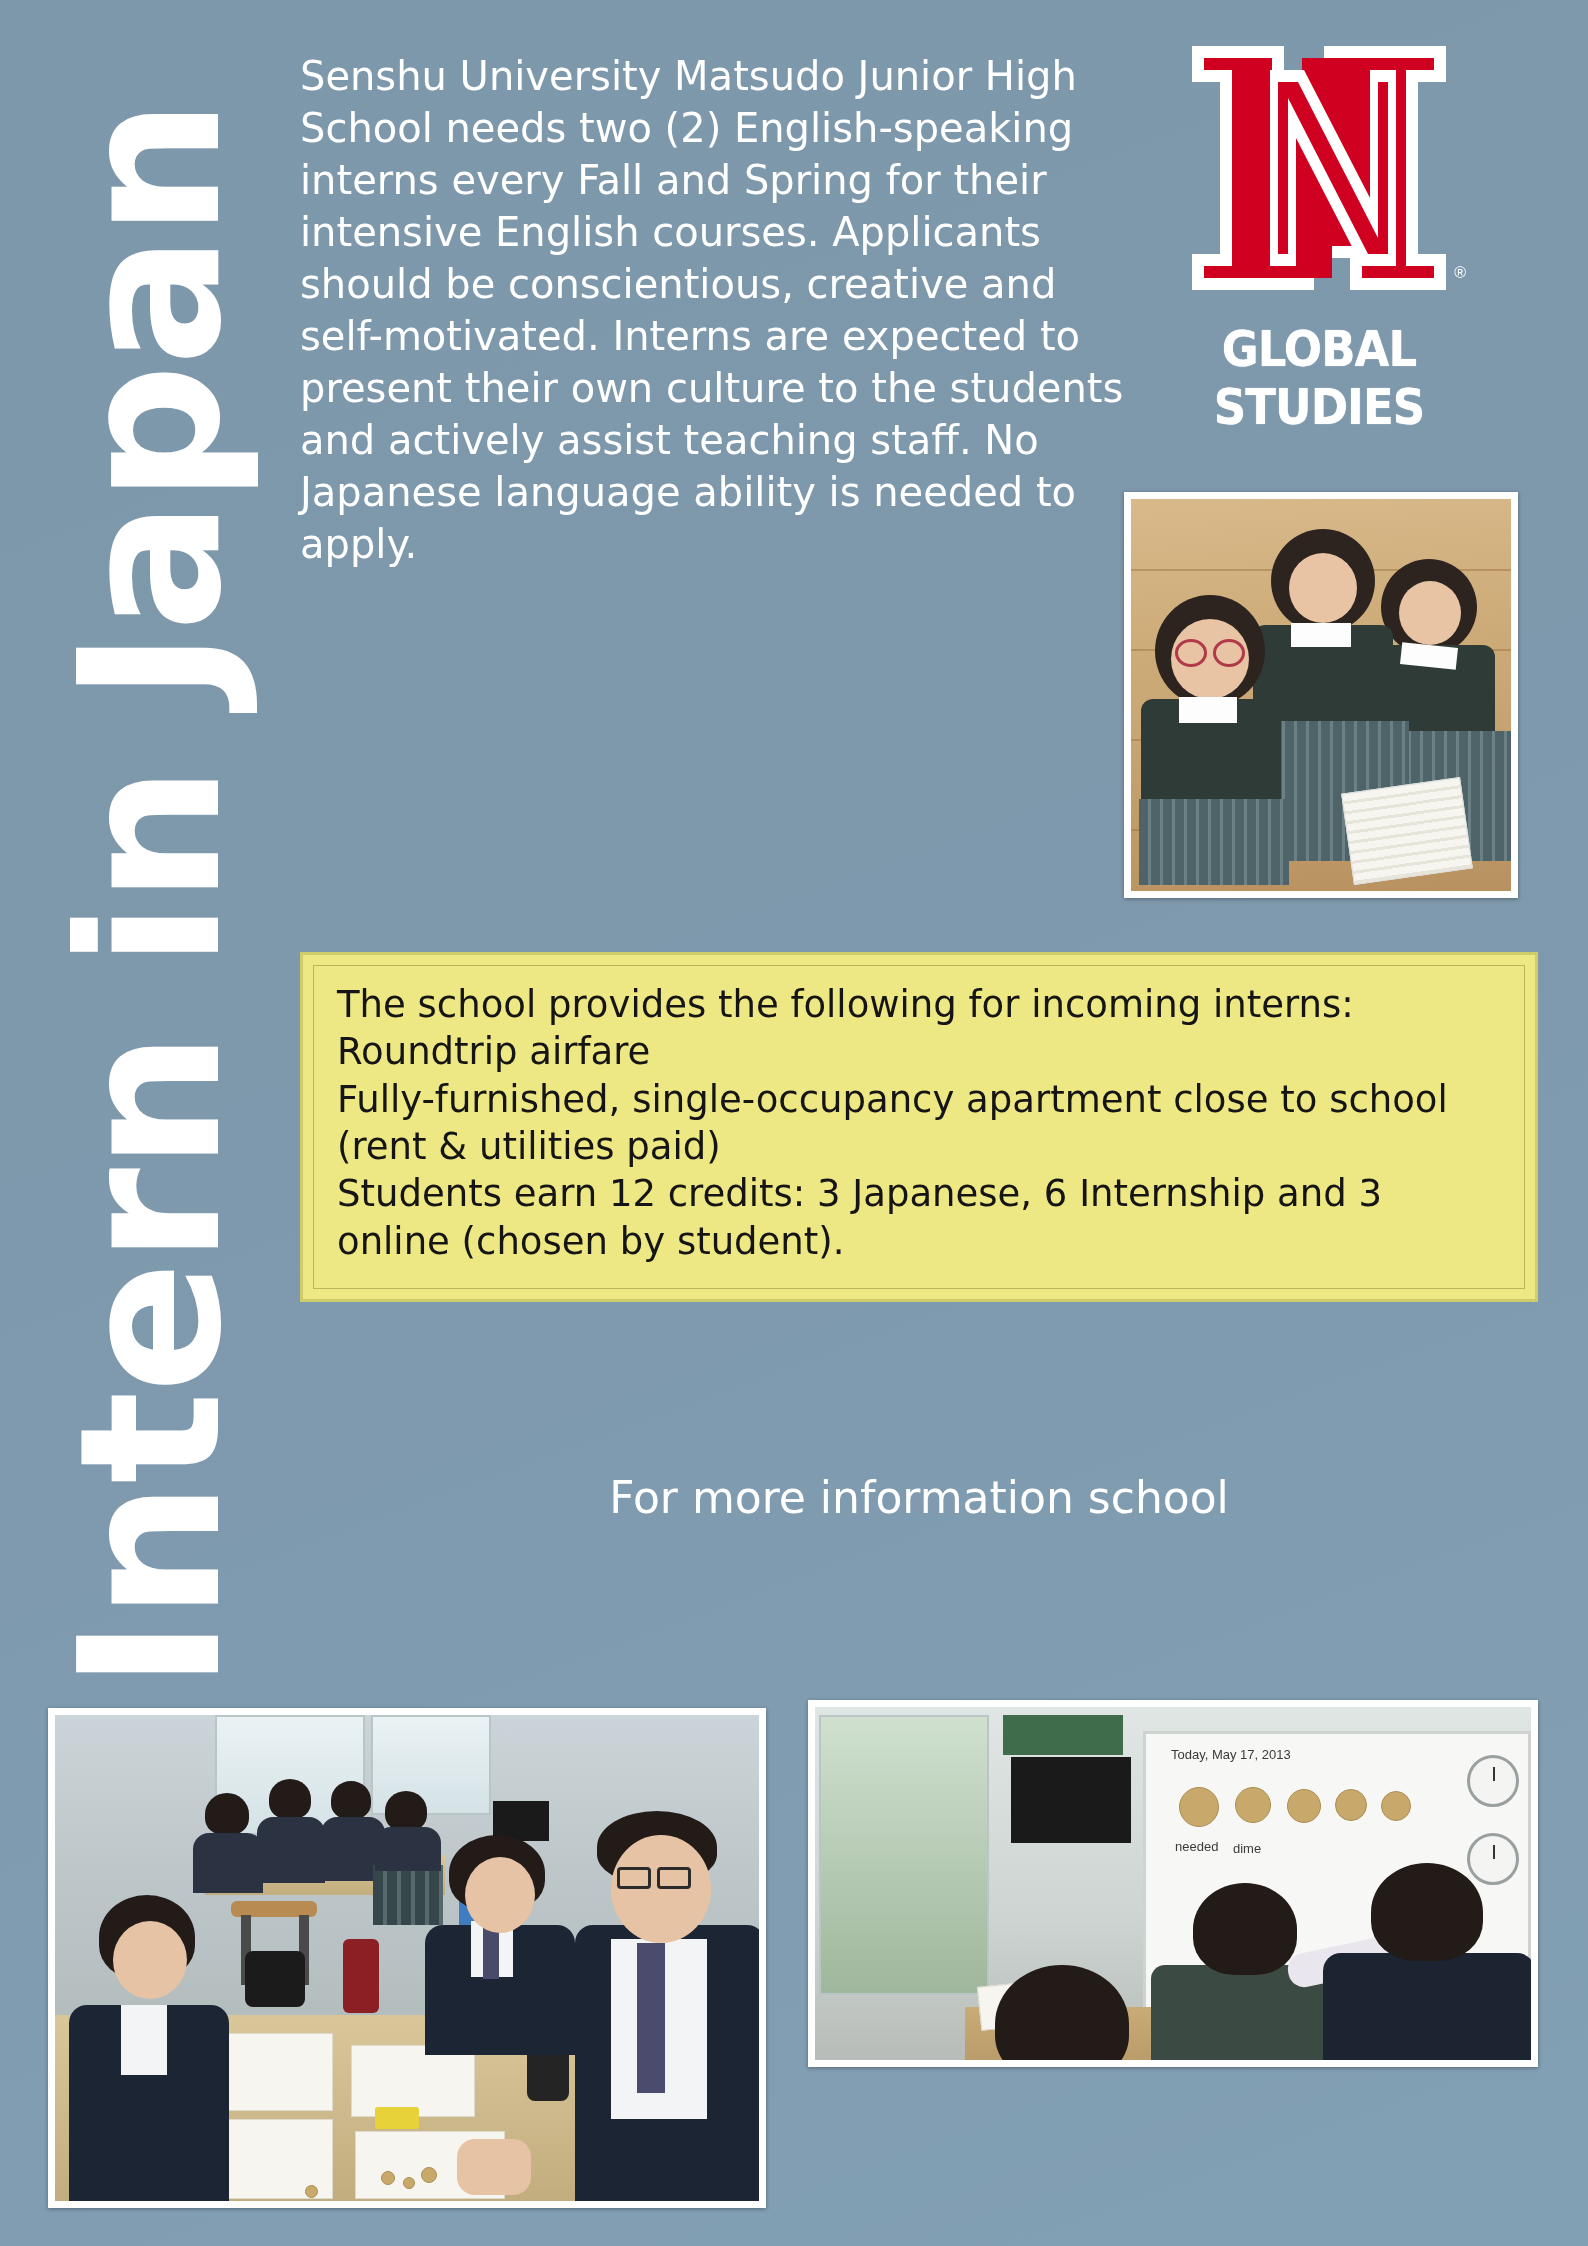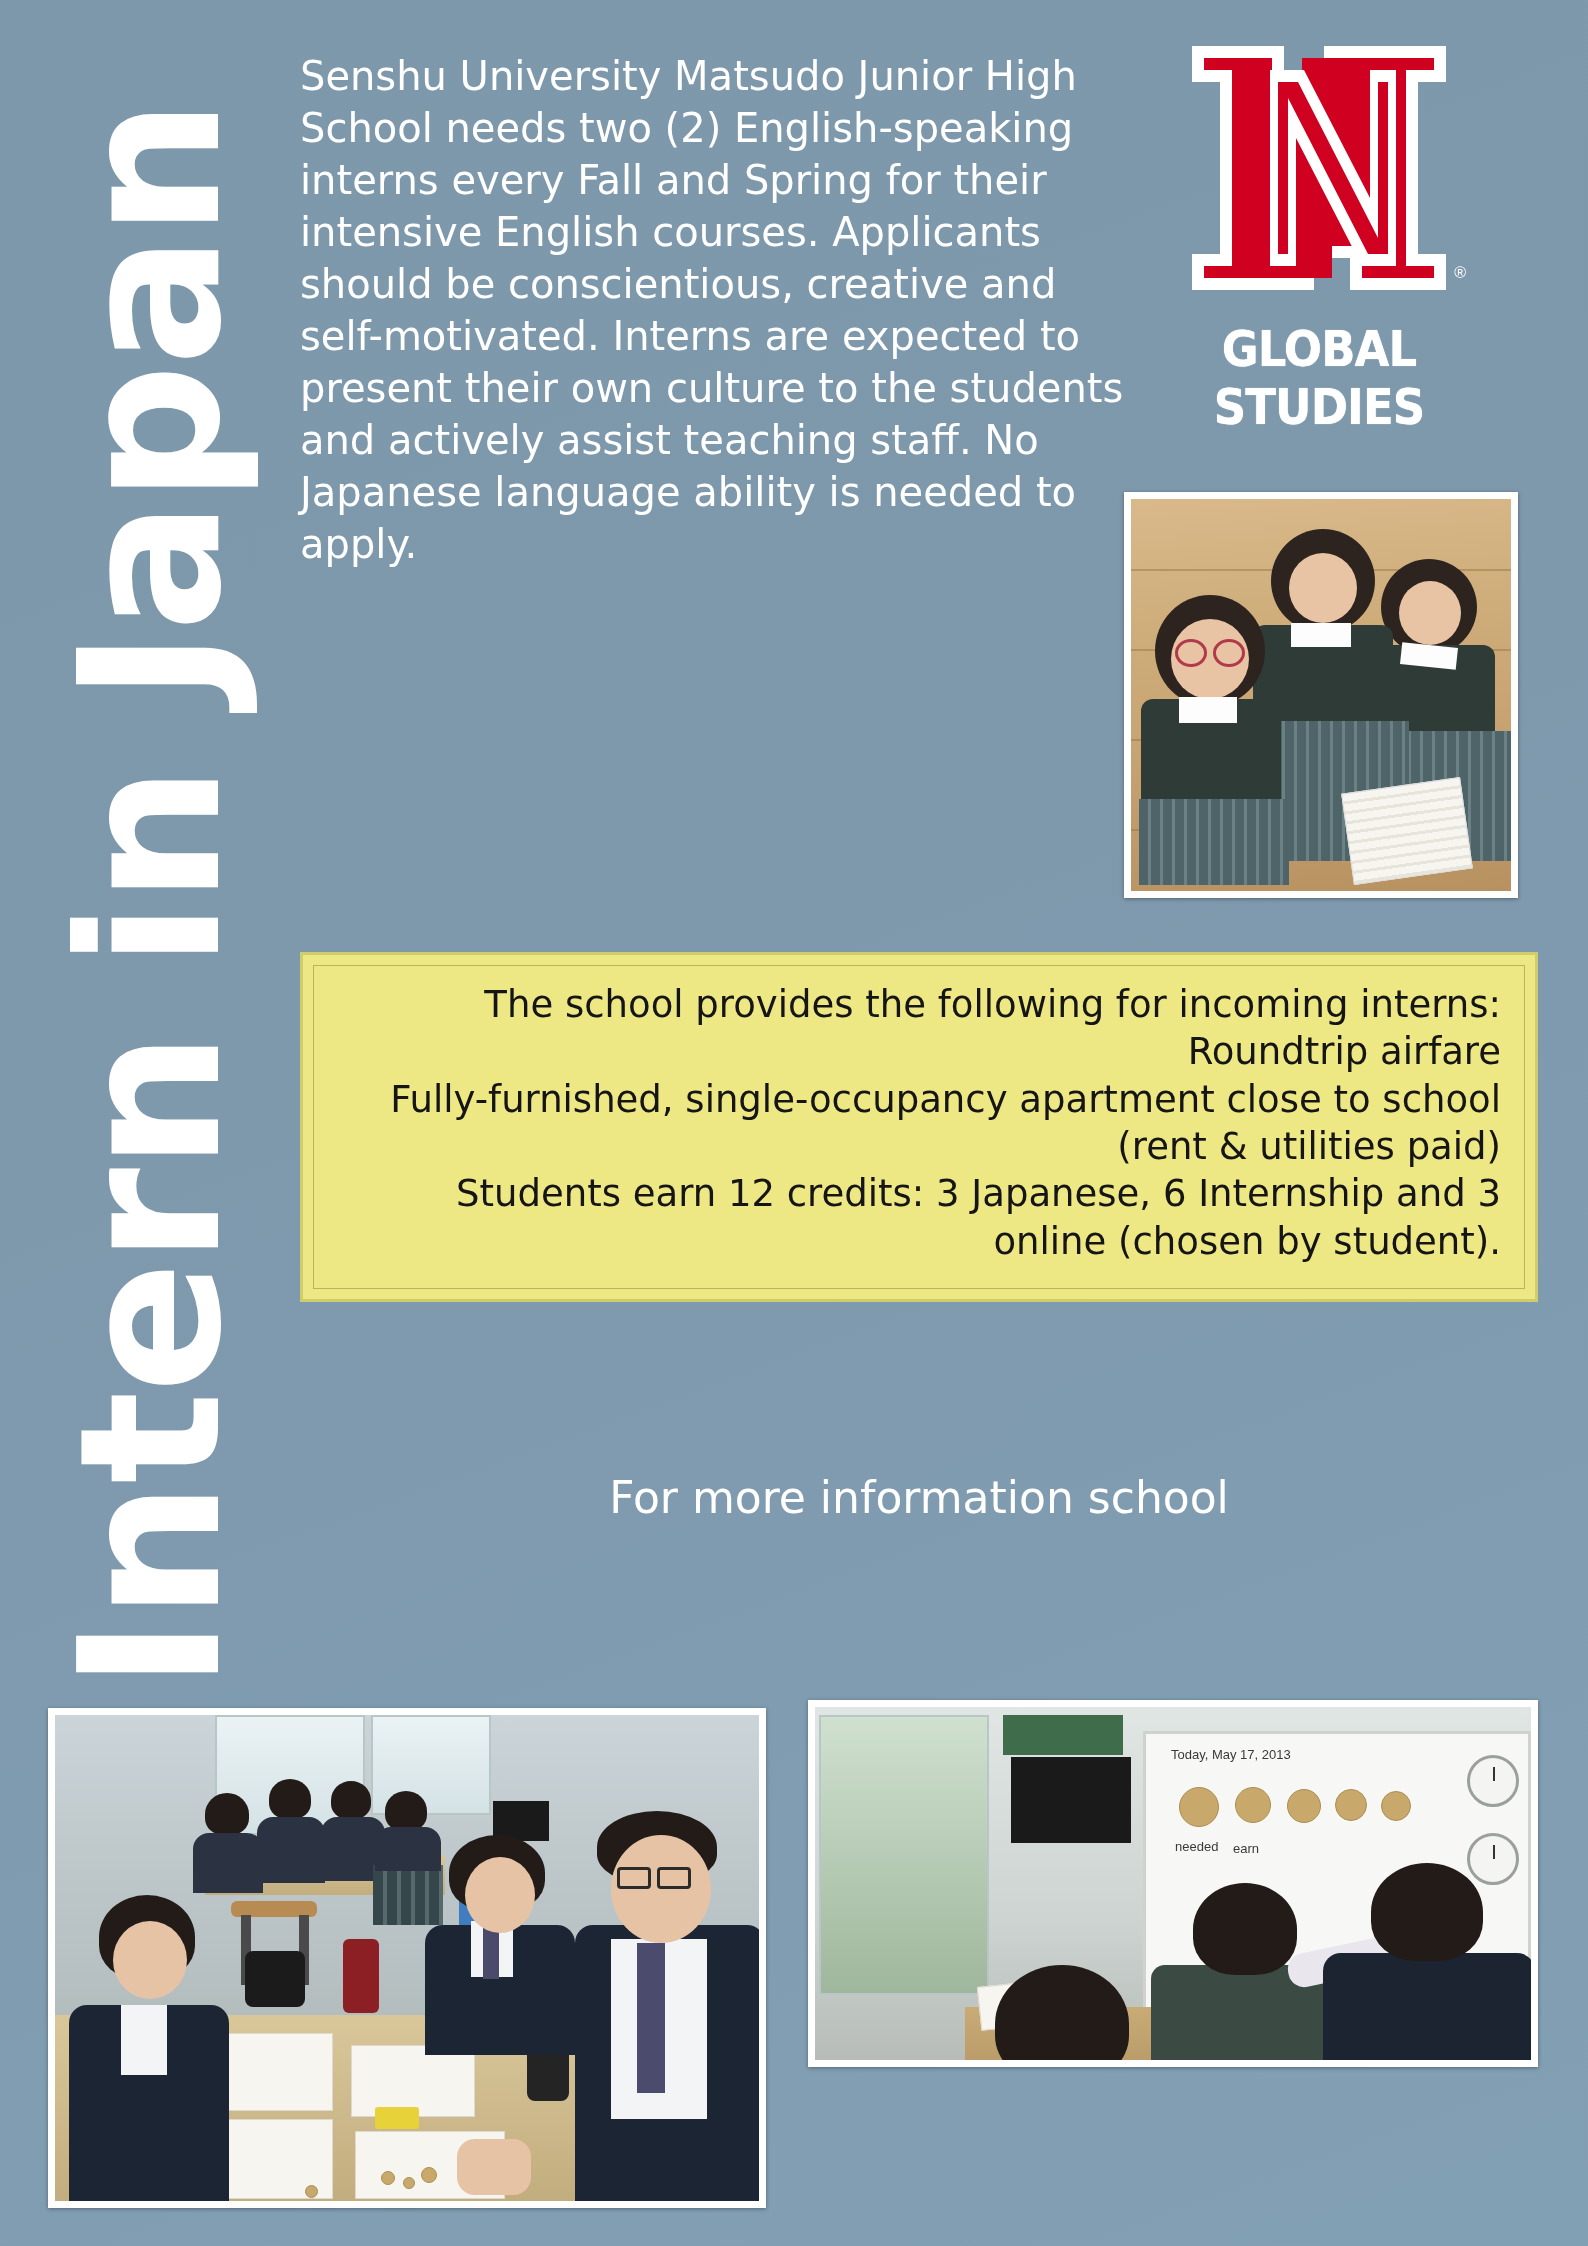--- a/index.html
+++ b/index.html
@@ -95,21 +95,21 @@
 
   
   .yellow-box {
     position: absolute;
     left: 300px;
     top: 952px;
     width: 1238px;
     background: #eee884;
     border: 3px solid #cfcc6c;
     padding: 26px 34px 34px 34px;
-    text-align: right;
+    text-align: left;
     color: #151515;
     font-size: 37px;
     line-height: 1.28;
     font-family: "DejaVu Sans", sans-serif;
   }
   .yellow-box:before {
     content: "";
     position: absolute;
     left: 10px; top: 10px; right: 10px; bottom: 10px;
     border: 1px solid #b9b55d;
@@ -320,21 +320,21 @@
       <div class="clock" style="left:652px;top:126px;width:52px;height:52px;"></div>
       <div class="clock" style="left:612px;top:200px;width:46px;height:46px;"></div>
 
       <div class="coin" style="left:364px;top:80px;width:40px;height:40px;"></div>
       <div class="coin" style="left:420px;top:80px;width:36px;height:36px;"></div>
       <div class="coin" style="left:472px;top:82px;width:34px;height:34px;"></div>
       <div class="coin" style="left:520px;top:82px;width:32px;height:32px;"></div>
       <div class="coin" style="left:566px;top:84px;width:30px;height:30px;"></div>
 
       <div class="marker-text" style="left:360px;top:132px;">needed</div>
-      <div class="marker-text" style="left:418px;top:134px;">earn</div>
+      <div class="marker-text" style="left:418px;top:134px;">dime</div>
       <div class="marker-text" style="left:596px;top:186px;font-size:18px;">quarter</div>
       <div class="blue-marker" style="left:610px;top:250px;font-size:20px;">5 ¢</div>
 
       <div class="desk" style="left:150px;top:300px;width:190px;height:110px;background:linear-gradient(180deg,#c9ab76,#a98d5c);"></div>
       <div class="paper-sheet" style="left:164px;top:276px;width:74px;height:44px;transform:rotate(-6deg);"></div>
 
       <div class="whiteblouse" style="left:128px;top:356px;width:236px;height:160px;"></div>
       <div class="hair" style="left:180px;top:258px;width:134px;height:118px;"></div>
 
       <div class="sweater" style="left:336px;top:258px;width:178px;height:150px;"></div>

